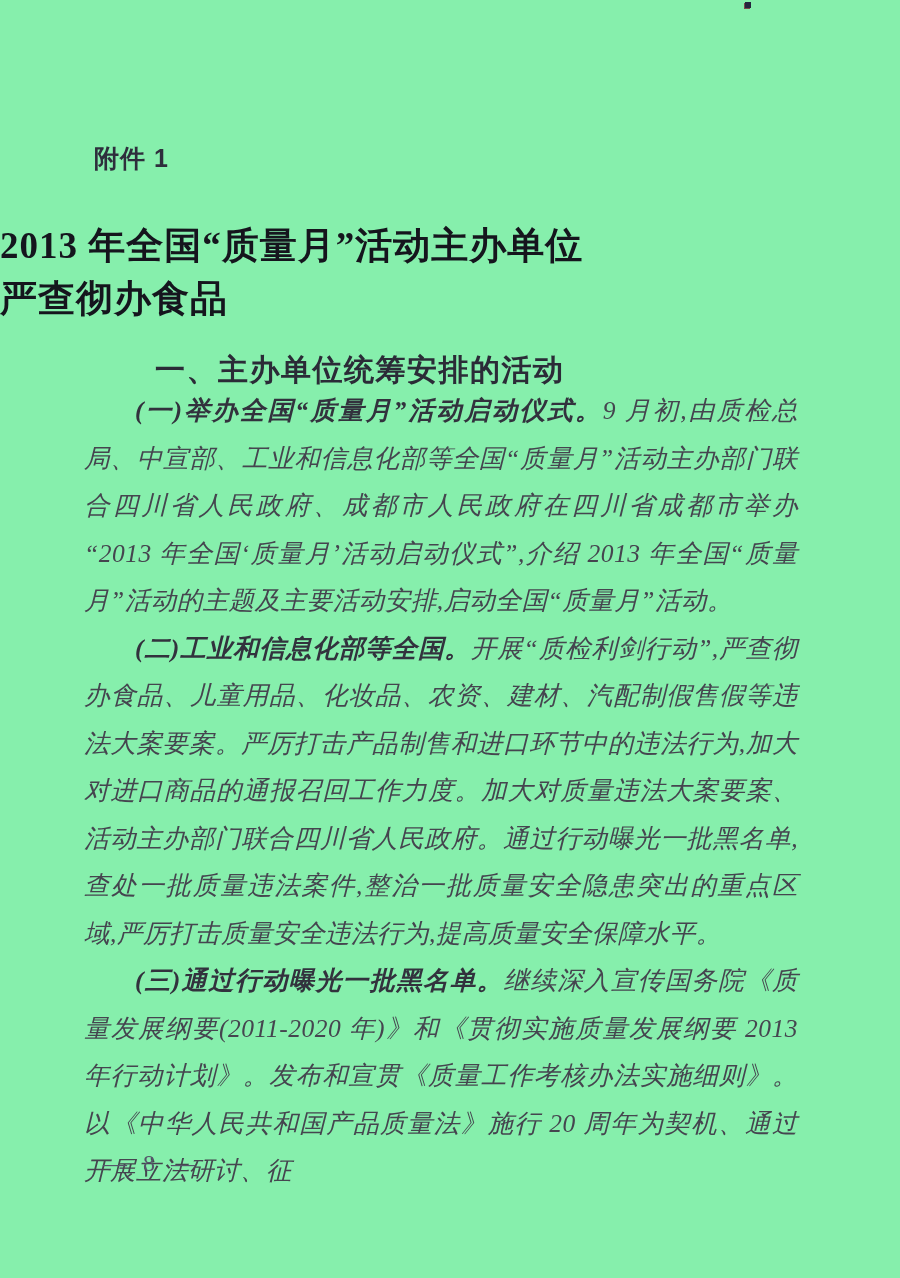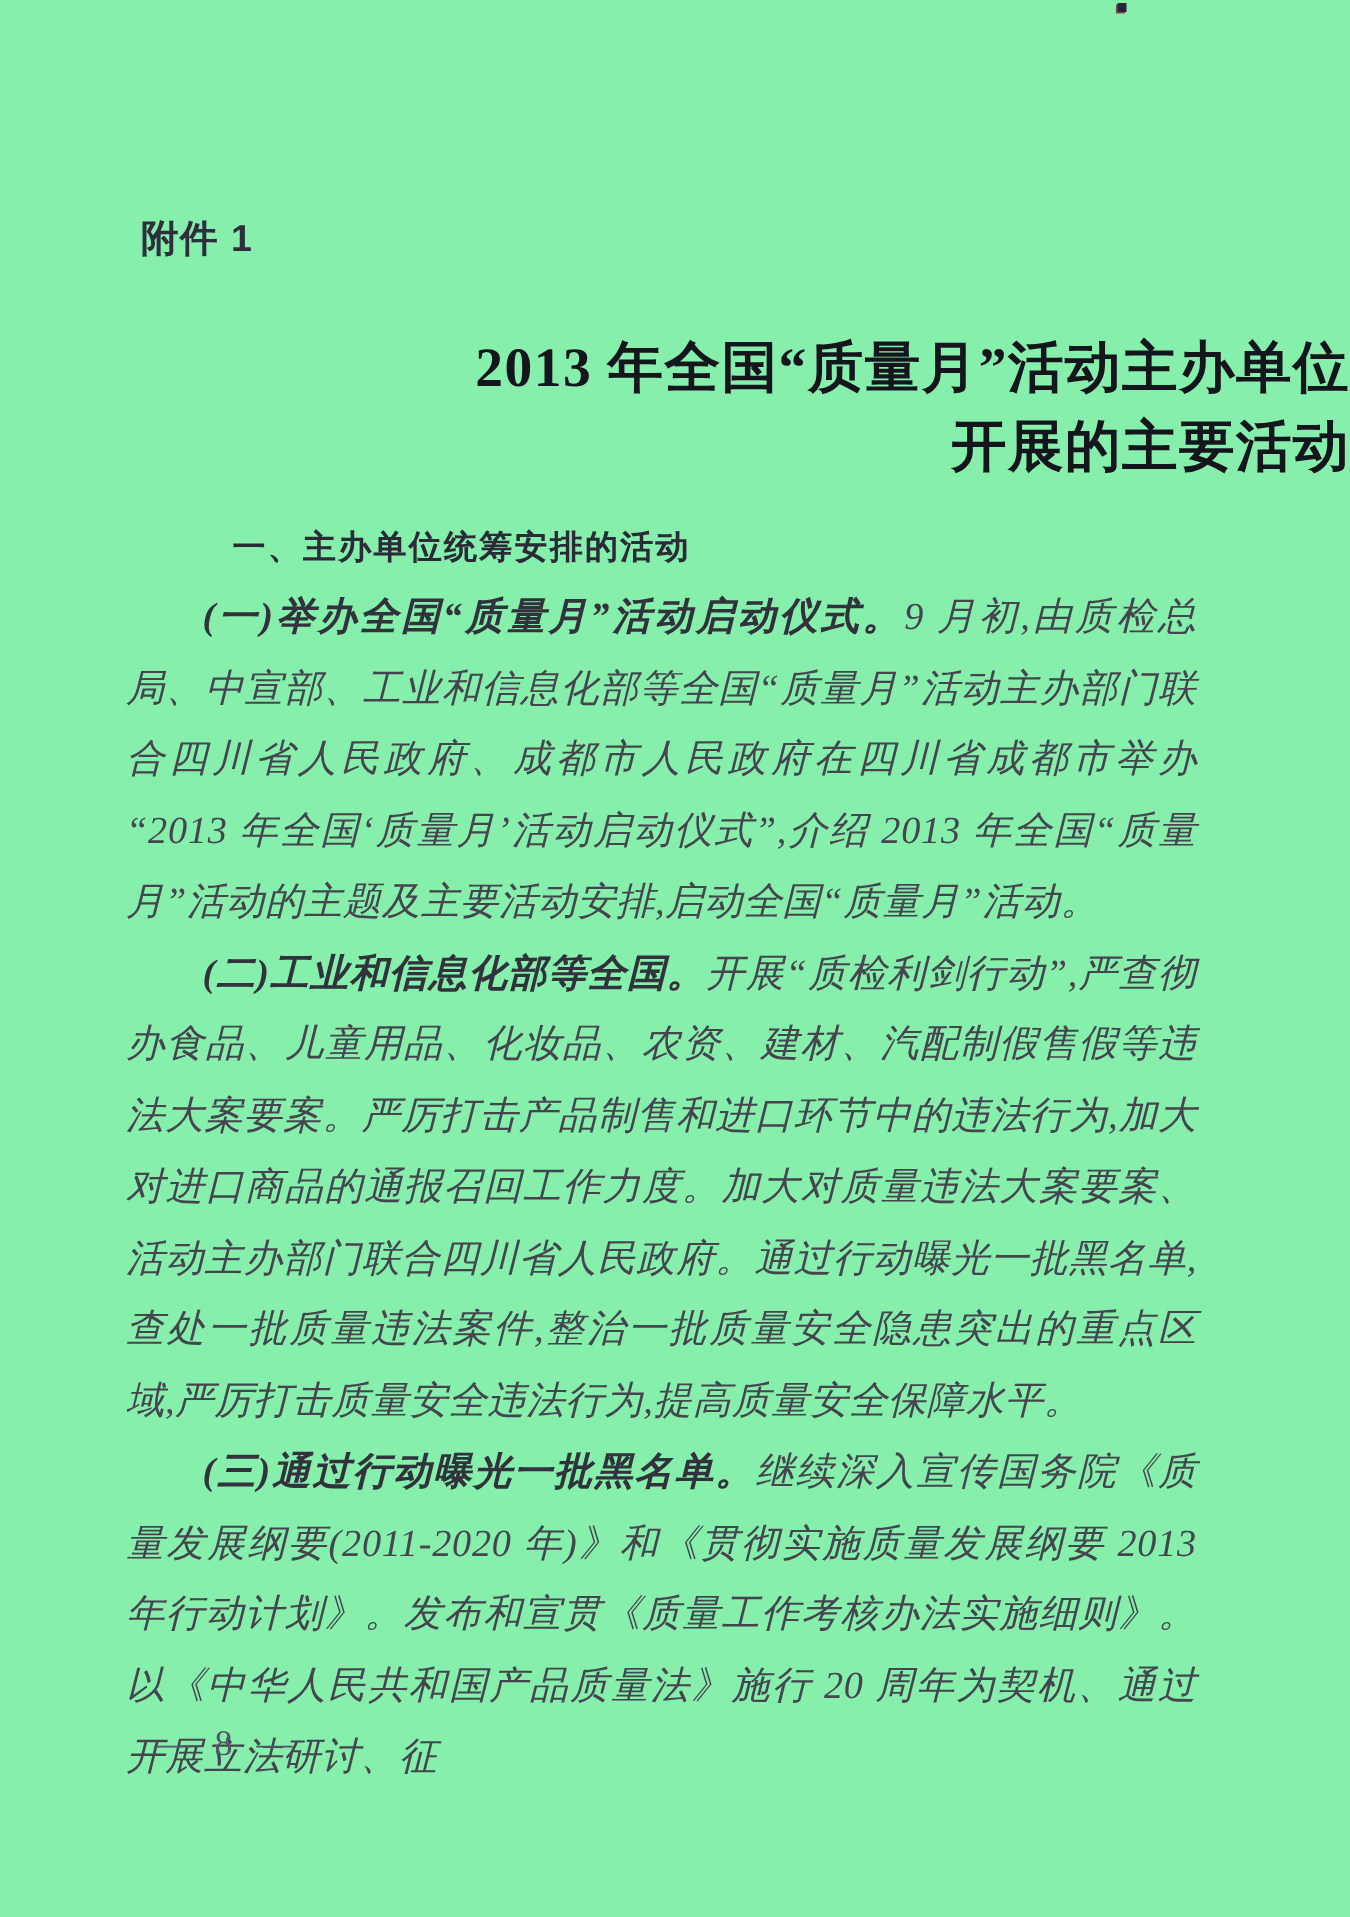--- a/index.html
+++ b/index.html
@@ -25,38 +25,38 @@
     color: #2e2e3c;
     letter-spacing: 1px;
     white-space: nowrap;
   }
   .doc-title {
     position: absolute;
     top: 219px;
     left: 0;
     width: 100%;
     margin: 0;
-    text-align: right;
+    text-align: left;
     font-family: "Liberation Serif", "DejaVu Serif", serif;
     font-weight: bold;
     font-size: 37px;
     line-height: 53px;
     color: #15151d;
     letter-spacing: 1px;
   }
   .doc-title .title-line {
     display: block;
   }
   .section-heading {
     position: absolute;
     left: 155px;
     top: 350px;
     font-family: "Liberation Sans", "DejaVu Sans", sans-serif;
     font-weight: bold;
-    font-size: 22px;
+    font-size: 30px;
     color: #2b2b37;
     letter-spacing: 1.5px;
     white-space: nowrap;
   }
   .doc-body {
     position: absolute;
     left: 84px;
     top: 387px;
     width: 714px;
     font-size: 25.5px;
@@ -95,21 +95,21 @@
 </style>
 </head>
 <body>
 
 <div class="page">
 
   <div class="attachment-label">附件 1</div>
 
   <h1 class="doc-title">
     <span class="title-line">2013 年全国“质量月”活动主办单位</span>
-    <span class="title-line">开展的主要活动</span>
+    <span class="title-line">严查彻办食品</span>
   </h1>
 
   <div class="section-heading">一、主办单位统筹安排的活动</div>
 
   <div class="doc-body">
     <p class="para"><span class="para-lead">(一)举办全国“质量月”活动启动仪式。</span><span>9 月初,由质检总局、中宣部、工业和信息化部等全国“质量月”活动主办部门联合四川省人民政府、成都市人民政府在四川省成都市举办“2013 年全国‘质量月’活动启动仪式”,介绍 2013 年全国“质量月”活动的主题及主要活动安排,启动全国“质量月”活动。</span></p>
 
     <p class="para"><span class="para-lead">(二)工业和信息化部等全国。</span><span>开展“质检利剑行动”,严查彻办食品、儿童用品、化妆品、农资、建材、汽配制假售假等违法大案要案。严厉打击产品制售和进口环节中的违法行为,加大对进口商品的通报召回工作力度。加大对质量违法大案要案、活动主办部门联合四川省人民政府。通过行动曝光一批黑名单,查处一批质量违法案件,整治一批质量安全隐患突出的重点区域,严厉打击质量安全违法行为,提高质量安全保障水平。</span></p>
 
     <p class="para"><span class="para-lead">(三)通过行动曝光一批黑名单。</span><span>继续深入宣传国务院《质量发展纲要(2011-2020 年)》和《贯彻实施质量发展纲要 2013 年行动计划》。发布和宣贯《质量工作考核办法实施细则》。以《中华人民共和国产品质量法》施行 20 周年为契机、通过开展立法研讨、征</span></p>

